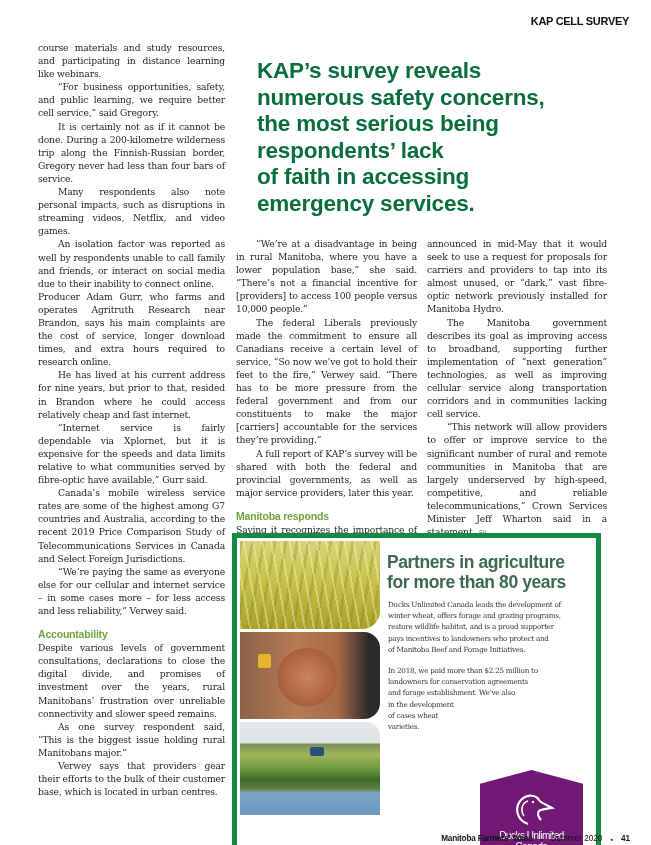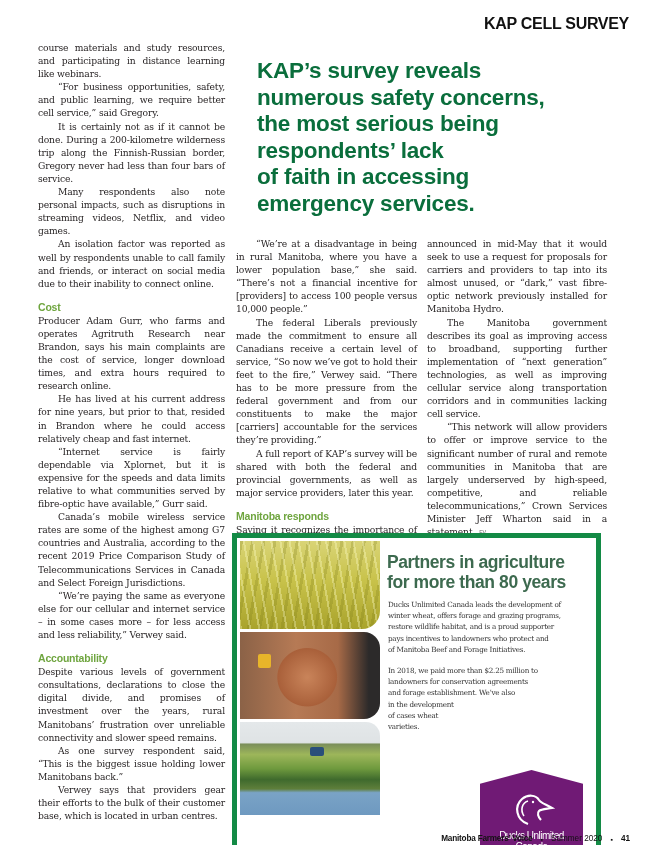--- a/index.html
+++ b/index.html
@@ -2,21 +2,21 @@
 <html><head>
 <meta charset="utf-8">
 <style>
   * { box-sizing: border-box; margin: 0; padding: 0; }
   html, body { width: 651px; height: 845px; background: #ffffff; overflow: hidden; }
   body { position: relative; font-family: "DejaVu Serif", serif; color: #231f20; }
 
   .running-head {
     position: absolute; top: 15px; right: 22px;
     font-family: "Liberation Sans", sans-serif; font-weight: bold;
-    font-size: 16px; letter-spacing: -0.3px; color: #111; margin-left: 36px;
+    font-size: 11px; letter-spacing: -0.3px; color: #111; margin-left: 36px;
   }
 
   .col { position: absolute; font-size: 9.2px; line-height: 13.1px; text-align: justify; letter-spacing: -0.15px; }
   .col p { text-indent: 20px; hyphens: auto; }
   .col p.noindent { text-indent: 0; }
   .col1 { left: 38px; top: 41px; width: 187px; }
   .col2 { left: 236px; top: 237px; width: 181px; }
   .col3 { left: 427px; top: 237px; width: 180px; }
 
   .subhead {
@@ -97,29 +97,28 @@
 <body>
 
 <div class="running-head">KAP CELL SURVEY</div>
 
 <div class="col col1">
   <p class="noindent">course materials and study resources, and participating in distance learning like webinars.</p>
   <p>“For business opportunities, safety, and public learning, we require better cell service,” said Gregory.</p>
   <p>It is certainly not as if it cannot be done. During a 200-kilometre wilderness trip along the Finnish-Russian border, Gregory never had less than four bars of service.</p>
   <p>Many respondents also note personal impacts, such as disruptions in streaming videos, Netflix, and video games.</p>
   <p>An isolation factor was reported as well by respondents unable to call family and friends, or interact on social media due to their inability to connect online.</p>
-  <div class="subhead">Cost</div>
   <p class="noindent">Producer Adam Gurr, who farms and operates Agritruth Research near Brandon, says his main complaints are the cost of service, longer download times, and extra hours required to research online.</p>
   <p>He has lived at his current address for nine years, but prior to that, resided in Brandon where he could access relatively cheap and fast internet.</p>
   <p>“Internet service is fairly dependable via Xplornet, but it is expensive for the speeds and data limits relative to what communities served by fibre-optic have available,” Gurr said.</p>
   <p>Canada’s mobile wireless service rates are some of the highest among G7 countries and Australia, according to the recent 2019 Price Comparison Study of Telecommunications Services in Canada and Select Foreign Jurisdictions.</p>
   <p>“We’re paying the same as everyone else for our cellular and internet service – in some cases more – for less access and less reliability,” Verwey said.</p>
   <div class="subhead">Accountability</div>
   <p class="noindent">Despite various levels of government consultations, declarations to close the digital divide, and promises of investment over the years, rural Manitobans’ frustration over unreliable connectivity and slower speed remains.</p>
-  <p>As one survey respondent said, “This is the biggest issue holding lower Manitobans back.”</p>
+  <p>As one survey respondent said, “This is the biggest issue holding rural Manitobans major.”</p>
   <p>Verwey says that providers gear their efforts to the bulk of their customer base, which is located in urban centres.</p>
 </div>
 
 <div class="pullquote">
   <span>KAP’s survey reveals</span>
   <span>numerous safety concerns,</span>
   <span>the most serious being</span>
   <span>respondents’ lack</span>
   <span>of faith in accessing</span>
   <span>emergency services.</span>

